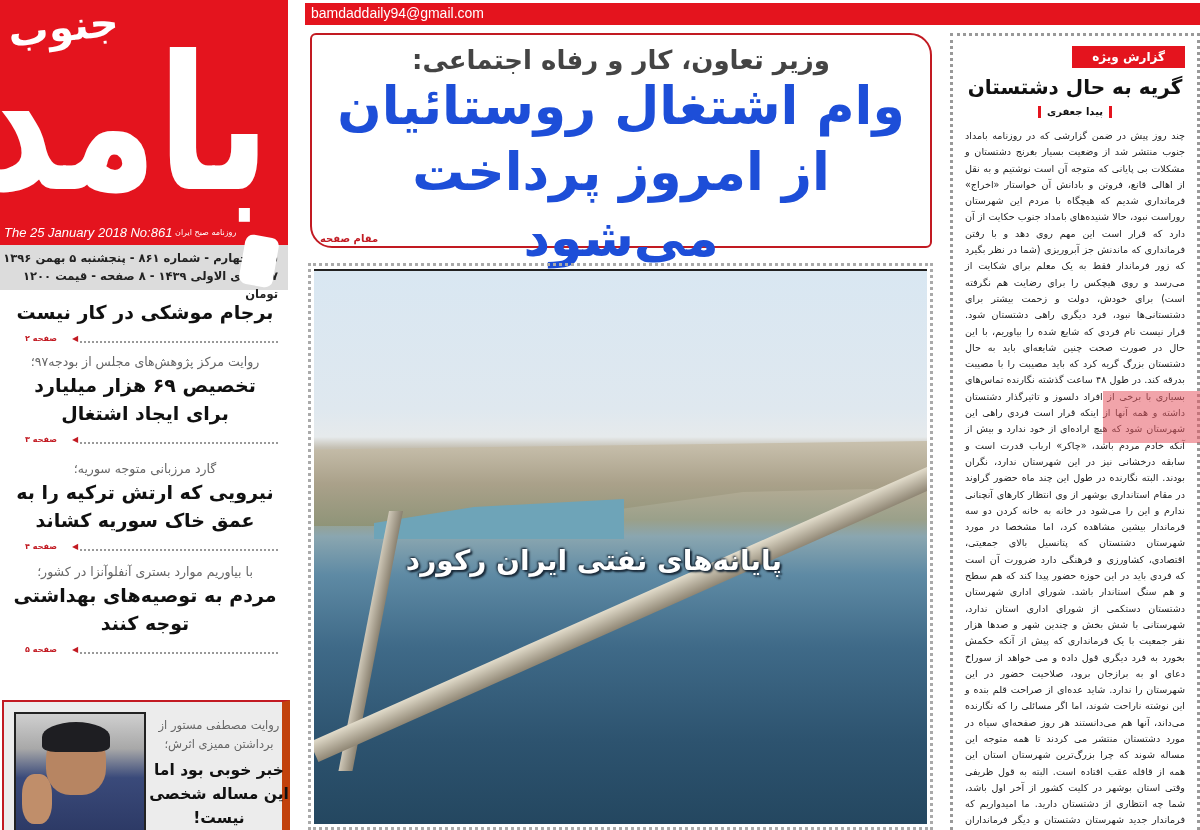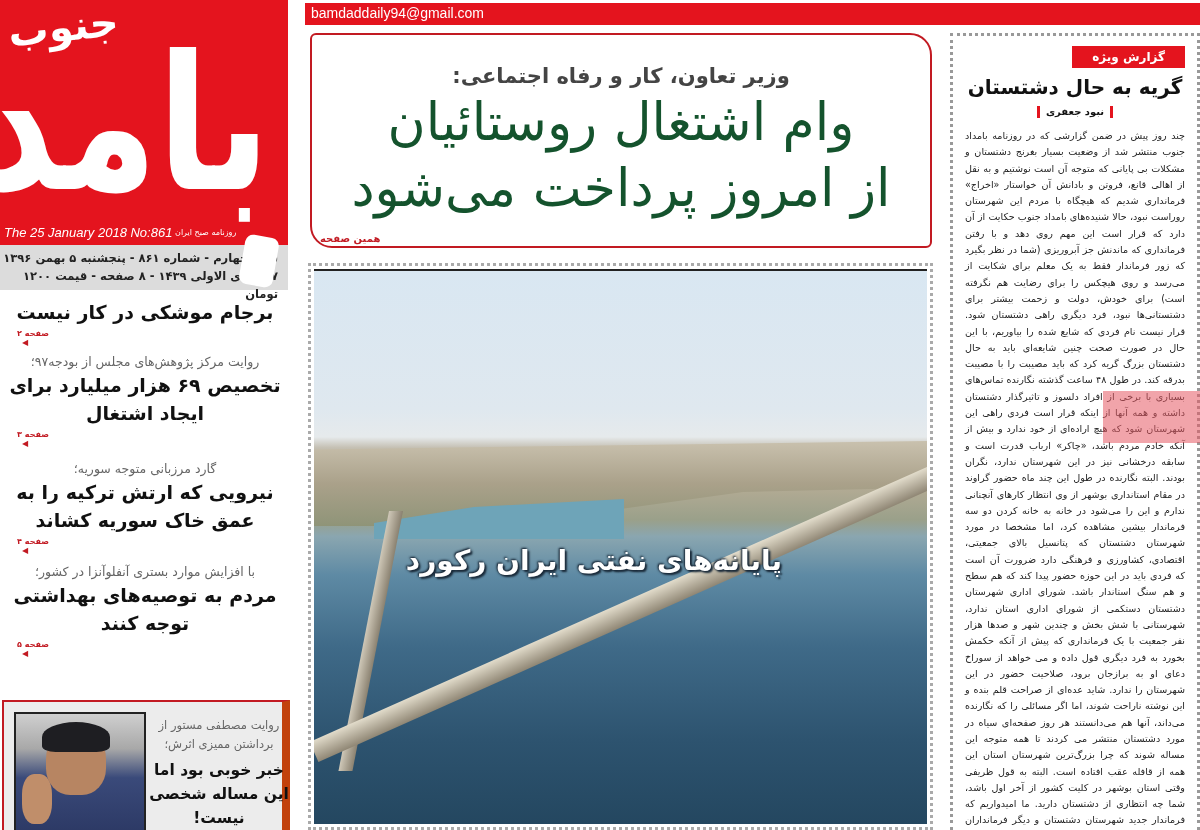--- a/index.html
+++ b/index.html
@@ -37,25 +37,25 @@
     background: #dcdcdc; padding: 4px 10px 0 0; direction: rtl; text-align: right;
   }
   .masthead-grey div { font-size: 11.5px; font-weight: bold; line-height: 18px; color: #222; }
   .masthead-notch {
     position: absolute; left: 242px; top: 236px; width: 34px; height: 50px;
     background: #fff; border-radius: 8px; transform: rotate(10deg);
   }
 
   
   .left-col { position: absolute; left: 0; top: 290px; width: 290px; direction: rtl; }
-  .story { text-align: center; padding: 0 4px; }
+  .story { text-align: center; padding: 0 12px; }
   .kicker { font-size: 12.5px; color: #666; margin-top: 10px; line-height: 18px; }
   .headline { font-size: 19px; font-weight: bold; line-height: 28px; color: #111; }
   .pageref {
-    display: flex; align-items: flex-start; direction: ltr; margin: 3px 0 0 8px; height: 14px; flex-direction: column;
+    display: flex; align-items: flex-end; direction: ltr; margin: 3px 0 0 8px; height: 14px;
   }
   .pageref .pg { color: #c21a22; font-size: 8px; font-weight: bold; direction: rtl; width: 42px; }
   .pageref .arrow { color: #c21a22; font-size: 8px; margin: 0 2px 0 10px; }
   .pageref .dots { flex: 1; border-bottom: 2px dotted #999; height: 1px; margin-top: 2px; }
 
   
   .profile-box {
     position: absolute; left: 2px; top: 700px; width: 288px; height: 130px;
     background: #ececec; border-left: 2px solid #c21a22; border-right: 8px solid #c2410c;
     border-top: 2px solid #c21a22;
@@ -91,22 +91,22 @@
   }
   .topbar .slogan {
     position: absolute; right: 14px; top: 3px; font-size: 12px; direction: rtl; letter-spacing: 2px;
   }
 
   .lead-box {
     position: absolute; left: 310px; top: 33px; width: 622px; height: 215px;
     border: 2.5px solid #c21a22; border-radius: 6px 22px 6px 22px; background: #fff;
     direction: rtl; text-align: center;
   }
-  .lead-kicker { font-size: 21px; font-weight: bold; color: #444; margin-top: 28px; line-height: 26px; }
-  .lead-title { font-size: 52px; font-weight: normal; line-height: 66px; color: #14532d; letter-spacing: -1px; }
+  .lead-kicker { font-size: 26px; font-weight: bold; color: #444; margin-top: 12px; line-height: 26px; }
+  .lead-title { font-size: 52px; font-weight: bold; line-height: 66px; color: #1d4ed8; letter-spacing: -1px; }
   .lead-ref {
     position: absolute; left: 8px; bottom: 2px; color: #c21a22; font-size: 10px; font-weight: bold;
   }
 
   .photo-frame {
     position: absolute; left: 308px; top: 263px; width: 625px; height: 567px;
     border: 3px dotted #aaa; padding: 3px;
   }
   .photo {
     position: relative; width: 100%; height: 100%;
@@ -201,21 +201,21 @@
   <div class="story">
     <div class="kicker" style="margin-top:16px">گارد مرزبانی متوجه سوریه؛</div>
     <div class="headline">نیرویی که ارتش ترکیه را به عمق خاک سوریه کشاند</div>
     <div class="pageref">
       <span class="pg">صفحه ۴</span>
       <span class="arrow">◀</span>
       <span class="dots"></span>
     </div>
   </div>
   <div class="story">
-    <div class="kicker" style="margin-top:12px">با افزایش موارد بستری آنفلوآنزا در کشور؛</div>
+    <div class="kicker" style="margin-top:12px">با بیاوریم موارد بستری آنفلوآنزا در کشور؛</div>
     <div class="headline">مردم به توصیه‌های بهداشتی توجه کنند</div>
     <div class="pageref">
       <span class="pg">صفحه ۵</span>
       <span class="arrow">◀</span>
       <span class="dots"></span>
     </div>
   </div>
 </div>
 
 <div class="profile-box">
@@ -232,38 +232,38 @@
 
 <div class="topbar">
   <span class="email">bamdaddaily94@gmail.com</span>
   <span class="slogan">روزنامـــه صـــبـــح اربابان</span>
 </div>
 
 <div class="lead-box">
   <div class="lead-kicker">وزیر تعاون، کار و رفاه اجتماعی:</div>
   <div class="lead-title">وام اشتغال روستائیان</div>
   <div class="lead-title">از امروز پرداخت می‌شود</div>
-  <div class="lead-ref">همین صفحه</div>
+  <div class="lead-ref">مقام صفحه</div>
 </div>
 
 <div class="photo-frame">
   <div class="photo">
     <div class="land"></div>
     <div class="bay"></div>
     <div class="jetty-v"></div>
     <div class="jetty-d"></div>
     <div class="photo-caption">
       <div>پایانه‌های نفتی ایران رکورد</div>
     </div>
   </div>
 </div>
 
 <div class="right-col">
   <div class="badge-wrap">
     <span class="badge">گزارش ویژه</span>
   </div>
   <div class="right-title">گریه به حال دشتستان</div>
   <div class="author">
-    <span class="bar"></span><span>نبود جعفری</span><span class="bar"></span>
+    <span class="bar"></span><span>پیدا جعفری</span><span class="bar"></span>
   </div>
   <div class="body-text">چند روز پیش در ضمن گزارشی که در روزنامه بامداد جنوب منتشر شد از وضعیت بسیار بغرنج دشتستان و مشکلات بی پایانی که متوجه آن است نوشتیم و به نقل از اهالی قانع، فروتن و بادانش آن خواستار «اخراج» فرمانداری شدیم که هیچگاه با مردم این شهرستان روراست نبود، حالا شنیده‌های بامداد جنوب حکایت از آن دارد که قرار است این مهم روی دهد و با رفتن فرمانداری که ماندنش جز آبروریزی (شما در نظر بگیرد که زور فرماندار فقط به یک معلم برای شکایت از می‌رسد و روی هیچکس را برای رضایت هم نگرفته است) برای خودش، دولت و زحمت بیشتر برای دشتستانی‌ها نبود، فرد دیگری راهی دشتستان شود. قرار نیست نام فردی که شایع شده را بیاوریم، با این حال در صورت صحت چنین شایعه‌ای باید به حال دشتستان بزرگ گریه کرد که باید مصیبت را با مصیبت بدرقه کند. در طول ۴۸ ساعت گذشته نگارنده تماس‌های بسیاری با برخی از افراد دلسوز و تاثیرگذار دشتستان داشته و همه آنها از اینکه قرار است فردی راهی این شهرستان شود که هیچ اراده‌ای از خود ندارد و بیش از آنکه خادم مردم باشد، «چاکر» ارباب قدرت است و سابقه درخشانی نیز در این شهرستان ندارد، نگران بودند. البته نگارنده در طول این چند ماه حضور گراوند در مقام استانداری بوشهر از وی انتظار کارهای آنچنانی ندارم و این را می‌شود در خانه به خانه کردن دو سه فرماندار بیشین مشاهده کرد، اما مشخصا در مورد شهرستان دشتستان که پتانسیل بالای جمعیتی، اقتصادی، کشاورزی و فرهنگی دارد ضرورت آن است که فردی باید در این حوزه حضور پیدا کند که هم سطح و هم سنگ استاندار باشد. شورای اداری شهرستان دشتستان دستکمی از شورای اداری استان ندارد، شهرستانی با شش بخش و چندین شهر و صدها هزار نفر جمعیت با یک فرمانداری که پیش از آنکه حکمش بخورد به فرد دیگری قول داده و می خواهد از سوراخ دعای او به برازجان برود، صلاحیت حضور در این شهرستان را ندارد. شاید عده‌ای از صراحت قلم بنده و این نوشته ناراحت شوند، اما اگر مسائلی را که نگارنده می‌داند، آنها هم می‌دانستند هر روز صفحه‌ای سیاه در مورد دشتستان منتشر می کردند تا همه متوجه این مساله شوند که چرا بزرگ‌ترین شهرستان استان این همه از قافله عقب افتاده است. البته به قول ظریفی وقتی استان بوشهر در کلیت کشور از آخر اول باشد، شما چه انتظاری از دشتستان دارید. ما امیدواریم که فرماندار جدید شهرستان دشتستان و دیگر فرمانداران شهرستان‌های استان بیش از آنکه بخواهند به اربابان قدرت و ثروت خدمت کنند، به فکر مردم باشند. بامداد جنوب با دقت فراوان مسائل مترتب بر انتخاب فرمانداران، معاونان آنها و بخشداران را پیگیری</div>
   <div class="watermark"></div>
 </div>
 
 </body></html>

